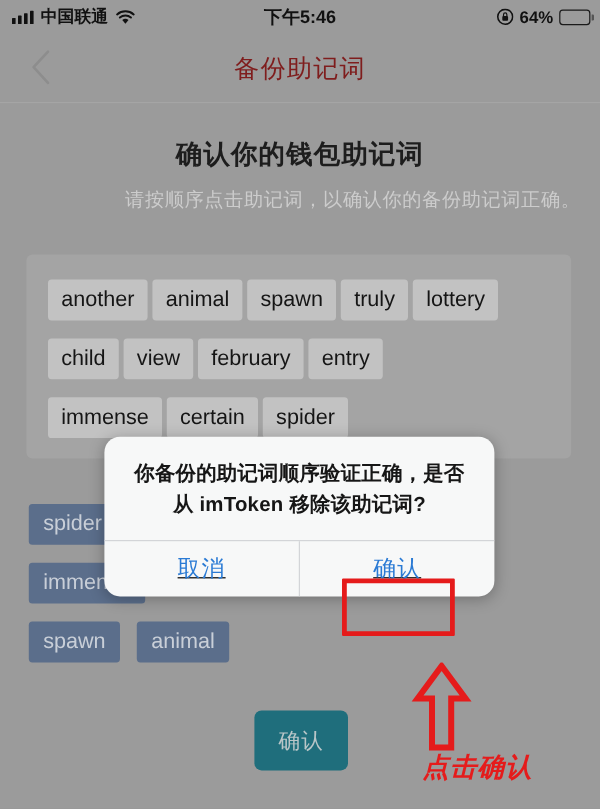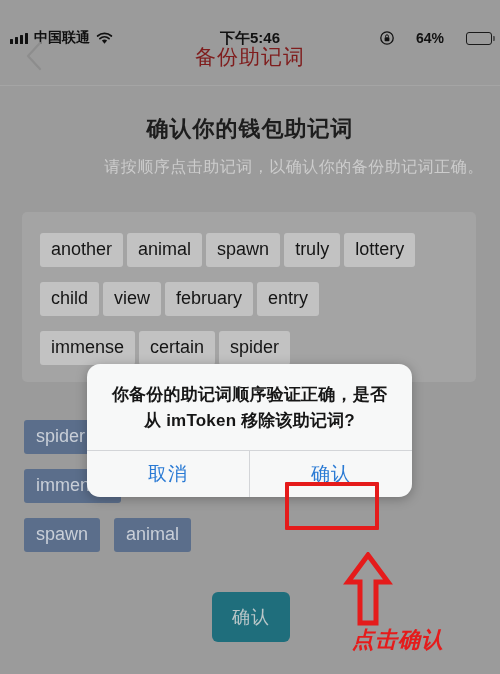--- a/index.html
+++ b/index.html
@@ -25,21 +25,20 @@
   
   .statusbar {
     position: absolute;
     left: 0; top: 0;
     width: 500px; height: 28px;
     display: flex;
     align-items: center;
     color: #111;
     font-size: 15px;
     font-weight: bold;
-    margin-top: 24px;
   }
   .sb-left {
     position: absolute;
     left: 10px; top: 0; height: 28px;
     display: flex; align-items: center; gap: 6px;
   }
   .signal {
     display: flex; align-items: flex-end; gap: 2px; height: 12px;
   }
   .signal i {
@@ -54,21 +53,21 @@
   .wifi svg { display:block; }
   .sb-center {
     position: absolute;
     left: 0; top: 0; width: 500px; height: 28px;
     display: flex; align-items: center; justify-content: center;
     font-size: 15px; font-weight: bold;
   }
   .sb-right {
     position: absolute;
     right: 8px; top: 0; height: 28px;
-    display: flex; align-items: center; gap: 22px;
+    display: flex; align-items: center; gap: 5px;
   }
   .lockrot { width: 14px; height: 14px; }
   .batt-pct { font-size: 14px; font-weight: bold; }
   .battery {
     width: 26px; height: 13px;
     border: 1.5px solid #1a1a1a;
     border-radius: 3px;
     position: relative;
     padding: 1.5px;
     box-sizing: border-box;
@@ -219,20 +218,21 @@
     font-size: 17px;
     font-weight: bold;
     color: #161616;
     line-height: 26px;
     letter-spacing: 0.2px;
   }
   .dlg-actions {
     display: flex;
     border-top: 1px solid #d3d5d8;
     height: 46px;
+    text-decoration: underline;
   }
   .dlg-btn {
     flex: 1;
     display: flex;
     align-items: center;
     justify-content: center;
     color: #2a7ad4;
     font-size: 19px;
     letter-spacing: 1px;
     background: transparent;

